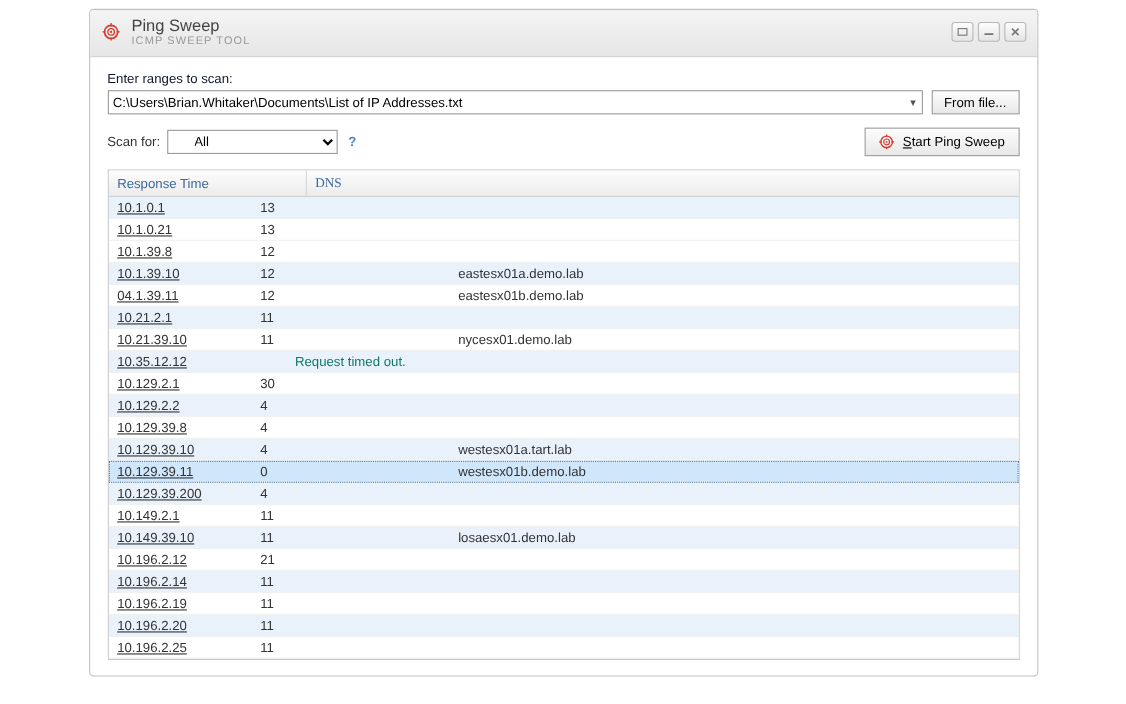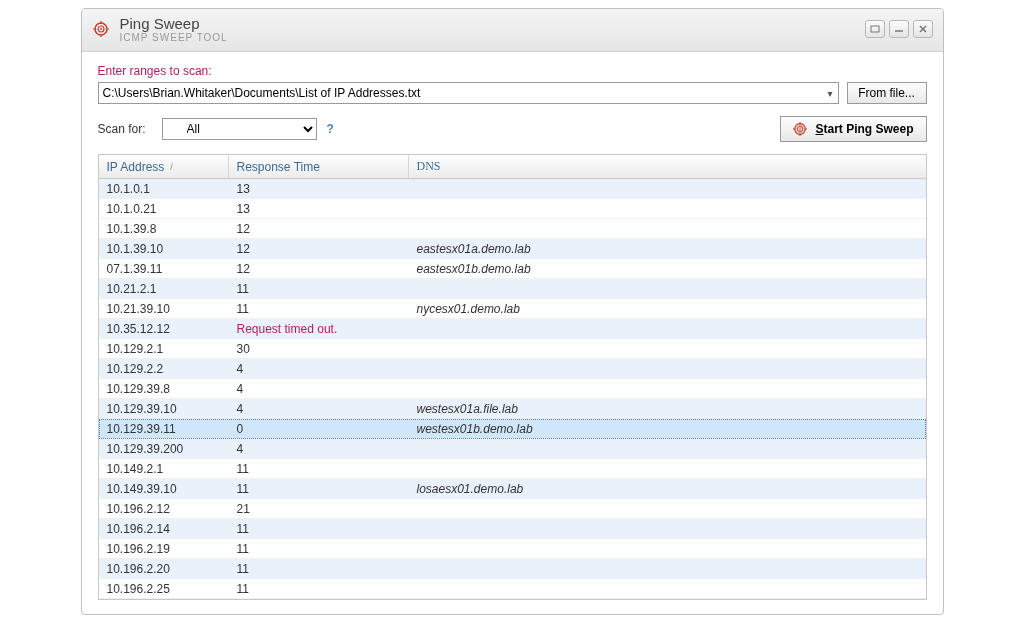--- a/index.html
+++ b/index.html
@@ -40,21 +40,21 @@
     border: 1px solid #b8b8b8;
     border-radius: 3px;
     background: linear-gradient(#fdfdfd,#e4e4e4);
     display: flex; align-items: center; justify-content: center;
     font-size: 11px; color: #666;
     cursor: pointer;
   }
   .content {
     padding: 12px 16px 14px 16px;
   }
-  .field-label { color: #be185d; margin-bottom: 4px; display: block; }
+  .field-label { color: #0f172a; margin-bottom: 4px; display: block; }
   .row { display: flex; align-items: center; gap: 8px; }
   .ranges-row { margin-bottom: 12px; }
   .ranges-input {
     flex: 1;
     height: 22px;
     border: 1px solid #9a9a9a;
     padding: 2px 22px 2px 4px;
     font-size: 12px;
     font-family: inherit;
     background: #fff;
@@ -79,21 +79,21 @@
     border: 1px solid #9a9a9a;
     background: linear-gradient(#fdfdfd,#e8e8e8);
     font-size: 12px;
     cursor: pointer;
     display: inline-flex;
     align-items: center;
     gap: 6px;
   }
   .btn.from-file { min-width: 80px; justify-content: center; }
   .scanfor-row { margin-bottom: 12px; display: flex; align-items: center; }
-  .scanfor-label { margin-right: 16px; }
+  .scanfor-label { margin-right: 6px; }
   .scanfor-select {
     width: 155px; height: 22px;
     border: 1px solid #9a9a9a;
     font-size: 12px;
     padding-left: 20px;
     background: #fff;
   }
   .help-icon {
     color: #4a86c5;
     font-weight: bold;
@@ -104,21 +104,20 @@
   .start-btn {
     height: 26px;
     padding: 0 12px;
     border: 1px solid #9a9a9a;
     background: linear-gradient(#fdfdfd,#e8e8e8);
     font-size: 12px;
     cursor: pointer;
     display: inline-flex;
     align-items: center;
     gap: 8px;
-    font-weight: bold;
   }
   .start-btn .hotkey { text-decoration: underline; }
   .target-icon svg { display: block; }
   .table-wrap {
     border: 1px solid #c8c8c8;
   }
   .thead {
     display: flex;
     background: linear-gradient(#fdfdfd,#ececec);
     border-bottom: 1px solid #c8c8c8;
@@ -146,24 +145,24 @@
     border-bottom: 1px solid #f0f0f0;
   }
   .tr.even { background: #e9f2fb; }
   .tr.odd  { background: #ffffff; align-items: center; }
   .tr.selected {
     background: #cfe6fb;
     outline: 1px dotted #5a7fa6;
     outline-offset: -1px;
   }
   .td { padding: 0 8px; overflow: hidden; white-space: nowrap; text-overflow: ellipsis; }
-  .td.col-ip { width: 130px; }
+  .td.col-ip { width: 130px; text-decoration: underline; }
   .td.col-rt { width: 180px; }
-  .td.col-dns { flex: 1; font-style: italic; }
-  .rt-error { color: #be185d; }
+  .td.col-dns { flex: 1; }
+  .rt-error { color: #0f766e; text-align: center; }
 </style>
 </head>
 <body>
 
 <div class="window">
 
   <div class="titlebar">
     <span class="app-icon target-icon">
       <svg width="16" height="16" viewBox="0 0 16 16">
         <circle cx="8" cy="8" r="6" fill="none" stroke="#d83a2a" stroke-width="1.5"></circle>
@@ -228,24 +227,20 @@
             <line x1="0" y1="8" x2="3" y2="8" stroke="#d83a2a" stroke-width="1.2"></line>
             <line x1="13" y1="8" x2="16" y2="8" stroke="#d83a2a" stroke-width="1.2"></line>
           </svg>
         </span>
         <span><span class="hotkey">S</span><span>tart Ping Sweep</span></span>
       </button>
     </div>
 
     <div class="table-wrap">
       <div class="thead">
-        <div class="th col-ip">
-          <span>IP Address</span>
-          <span class="sort-ind">/</span>
-        </div>
         <div class="th col-rt">
           <span>Response Time</span>
         </div>
         <div class="th col-dns">
           <span>DNS</span>
         </div>
       </div>
       <div class="tbody" id="tbody">
           <div class="tr even">
             <div class="td col-ip">10.1.0.1</div>
@@ -261,21 +256,21 @@
             <div class="td col-ip">10.1.39.8</div>
             <div class="td col-rt">12</div>
             <div class="td col-dns"></div>
           </div>
           <div class="tr even">
             <div class="td col-ip">10.1.39.10</div>
             <div class="td col-rt">12</div>
             <div class="td col-dns">eastesx01a.demo.lab</div>
           </div>
           <div class="tr odd">
-            <div class="td col-ip">07.1.39.11</div>
+            <div class="td col-ip">04.1.39.11</div>
             <div class="td col-rt">12</div>
             <div class="td col-dns">eastesx01b.demo.lab</div>
           </div>
           <div class="tr even">
             <div class="td col-ip">10.21.2.1</div>
             <div class="td col-rt">11</div>
             <div class="td col-dns"></div>
           </div>
           <div class="tr odd">
             <div class="td col-ip">10.21.39.10</div>
@@ -298,21 +293,21 @@
             <div class="td col-dns"></div>
           </div>
           <div class="tr odd">
             <div class="td col-ip">10.129.39.8</div>
             <div class="td col-rt">4</div>
             <div class="td col-dns"></div>
           </div>
           <div class="tr even">
             <div class="td col-ip">10.129.39.10</div>
             <div class="td col-rt">4</div>
-            <div class="td col-dns">westesx01a.file.lab</div>
+            <div class="td col-dns">westesx01a.tart.lab</div>
           </div>
           <div class="tr odd selected">
             <div class="td col-ip">10.129.39.11</div>
             <div class="td col-rt">0</div>
             <div class="td col-dns">westesx01b.demo.lab</div>
           </div>
           <div class="tr even">
             <div class="td col-ip">10.129.39.200</div>
             <div class="td col-rt">4</div>
             <div class="td col-dns"></div>

